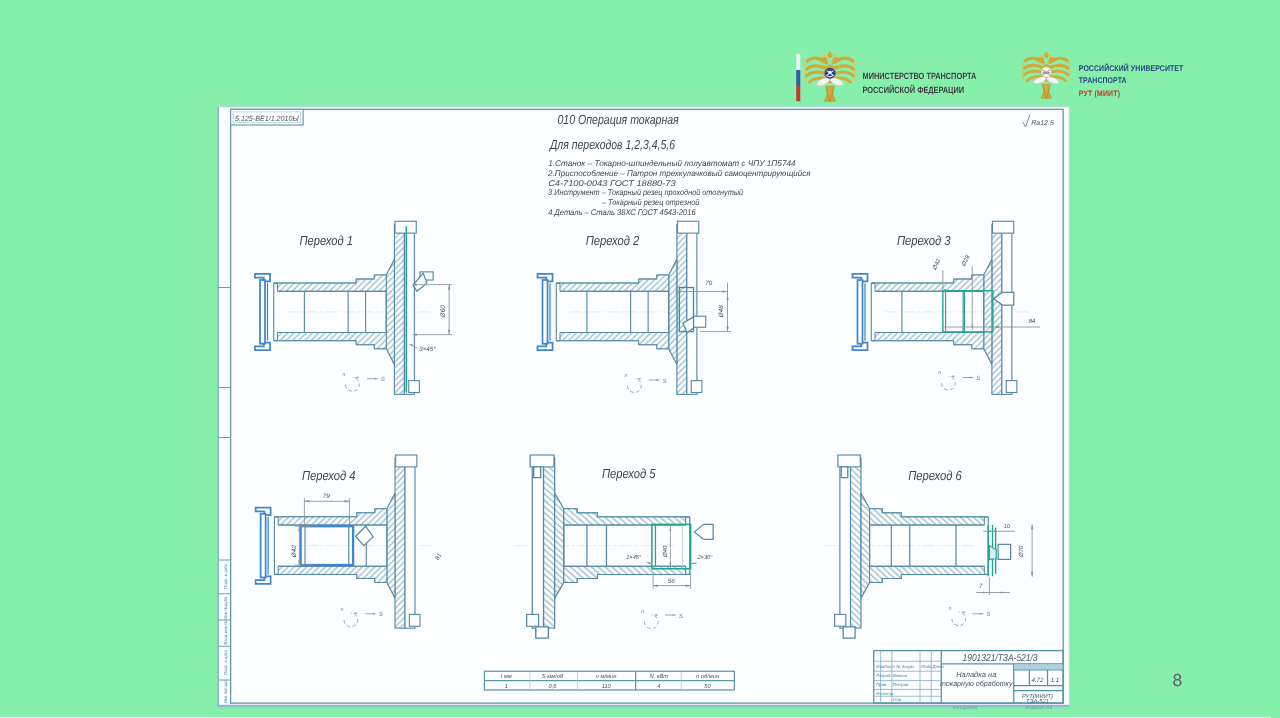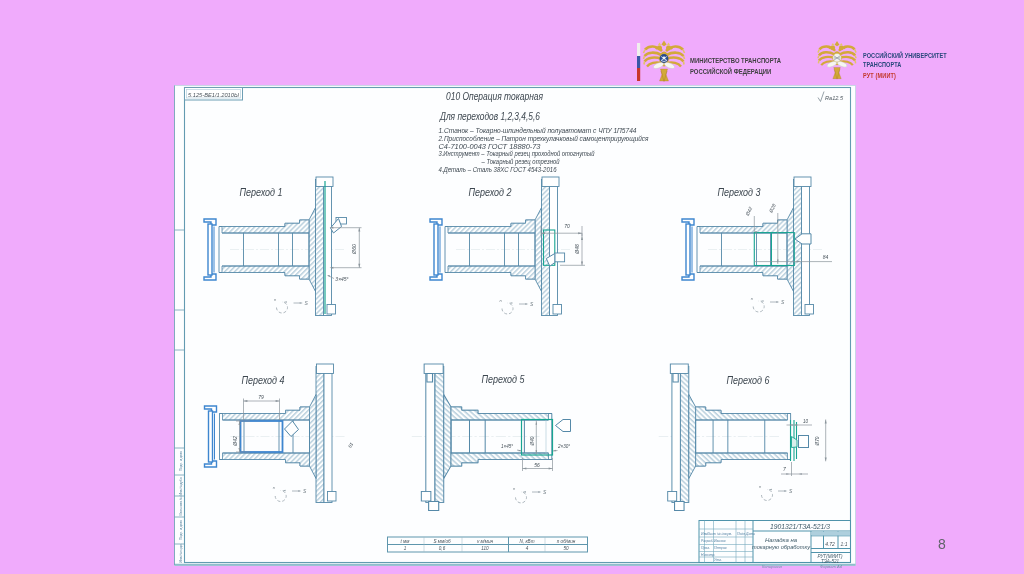--- a/index.html
+++ b/index.html
@@ -1,18 +1,18 @@
 <!DOCTYPE html>
 <html lang="ru"><head>
 <meta charset="utf-8">
 <title>Слайд 8</title>
 <style>
 html,body{margin:0;padding:0;background:#fff;}
 body{width:1024px;height:574px;overflow:hidden;font-family:"Liberation Sans",sans-serif;}
-.slide{position:relative;width:1024px;height:574px;background:#f0abfc;}
+.slide{position:relative;width:1024px;height:574px;background:#86efac;}
 </style>
 </head>
 <body>
 <div class="slide">
 
 <svg width="50" height="46" viewBox="0 0 50 46" style="position:absolute;left:636px;top:39px">
 <rect x="1" y="4" width="3.2" height="13" fill="#f0efed"></rect>
 <rect x="1" y="17" width="3.2" height="12" fill="#3a57a6"></rect>
 <rect x="1" y="29" width="3.2" height="13" fill="#c8372a"></rect>
 <g transform="translate(7,1)">

